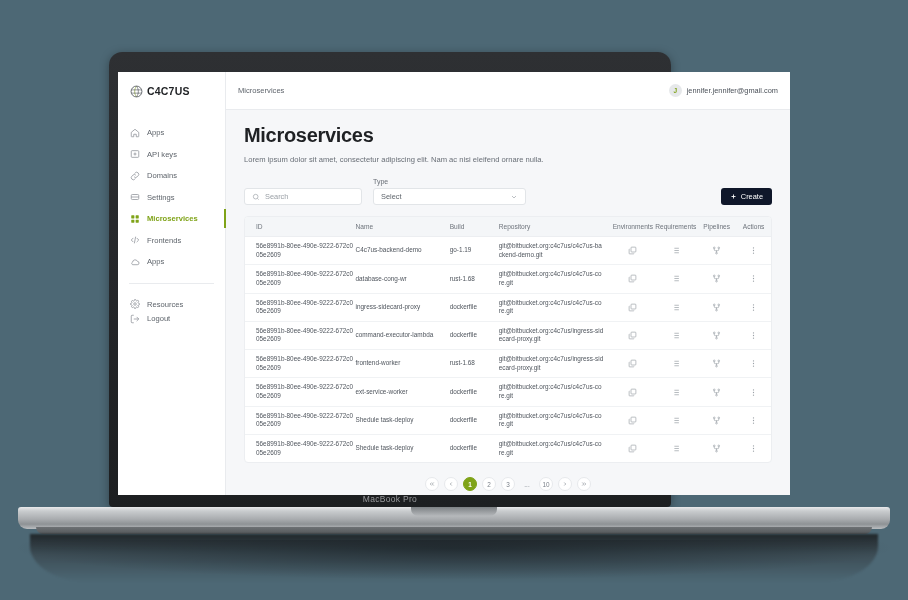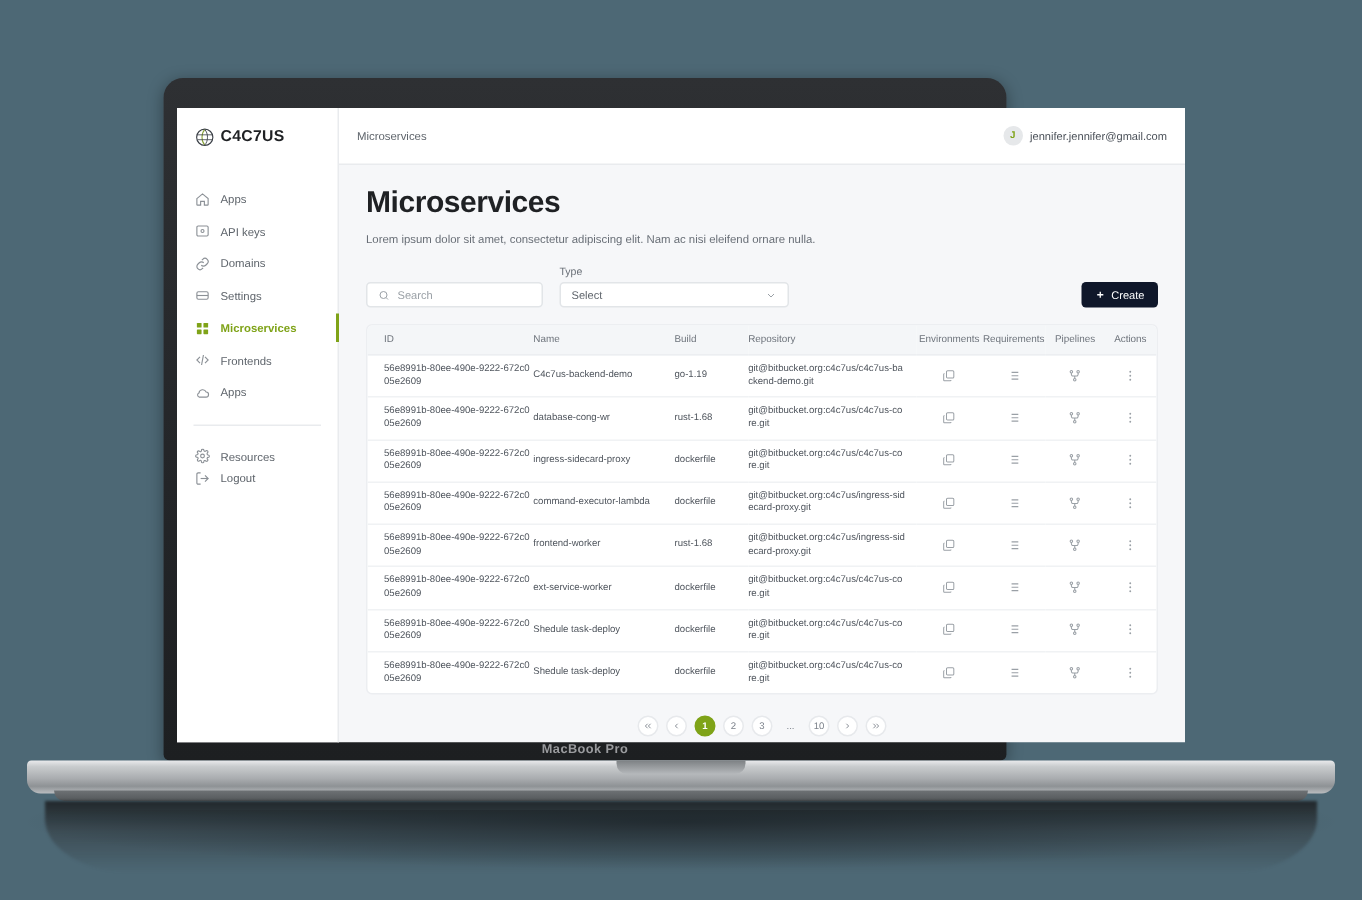--- a/index.html
+++ b/index.html
@@ -18,21 +18,21 @@
   }
   #laptop-screen-bezel {
     position: absolute; left: 109px; top: 52px; width: 562px; height: 455px;
     background: linear-gradient(180deg,#2e3033 0%, #232528 60%, #1d1f21 100%);
     border-radius: 13px 13px 4px 4px;
     padding: 20px 9px 0 9px;
     box-shadow: 0 2px 10px rgba(0,0,0,.35);
   }
   #laptop-notch-label {
     position: absolute; left: 0; right: 0; bottom: 3px;
-    text-align: center; color: #9a9b9e; font-size: 8.5px; letter-spacing: .3px; font-weight: bold;
+    text-align: center; color: #9a9b9e; font-size: 8.5px; letter-spacing: .3px;
   }
   #laptop-viewport {
     width: 672px; height: 423px; background: #fff;
     overflow: hidden; position: relative;
   }
   #laptop-base {
     position: absolute; left: 18px; top: 507px; width: 872px; height: 22px;
     background: linear-gradient(180deg,#e9eaec 0%, #c9ccce 18%, #a9acaf 55%, #8e9295 78%, #babdc0 100%);
     border-radius: 3px 3px 9px 9px;
   }

